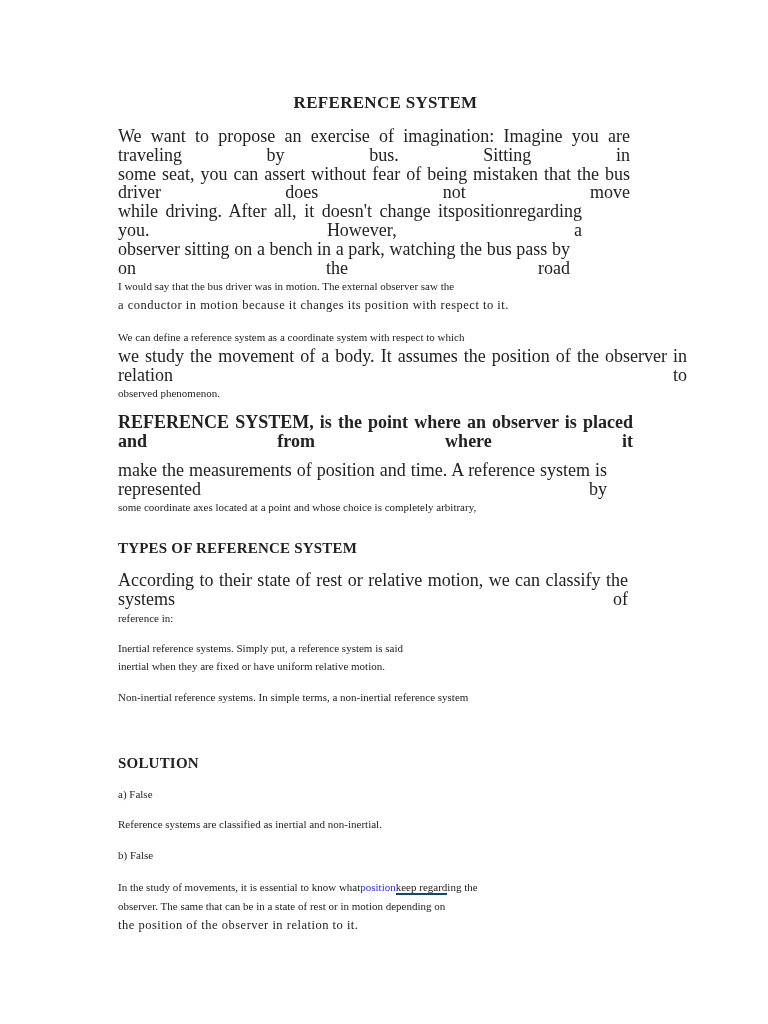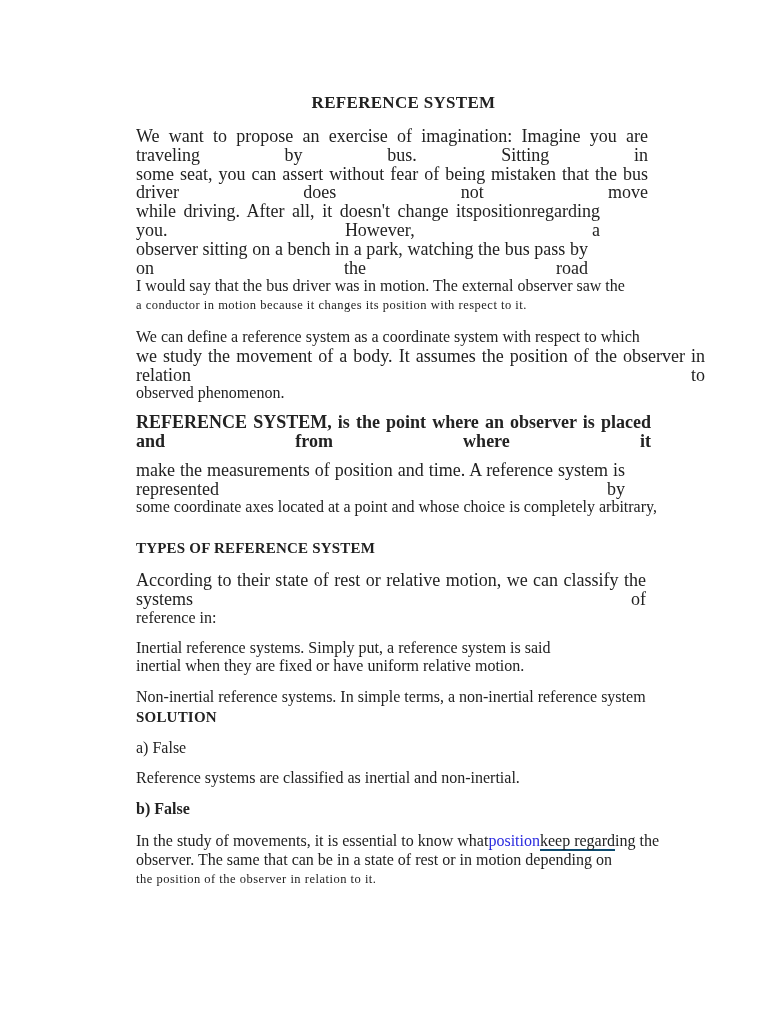--- a/index.html
+++ b/index.html
@@ -8,35 +8,35 @@
     position: relative;
     width: 768px;
     height: 1024px;
     background: #ffffff;
     font-family: "Liberation Serif", serif;
     color: #222222;
     overflow: hidden;
   }
   .content {
     position: absolute;
-    left: 136px;
+    left: 118px;
     top: 92px;
     width: 572px;
   }
   .doc-title {
     width: 535px;
     text-align: center;
     font-weight: bold;
     font-size: 17px;
     line-height: 22px;
     letter-spacing: 0.3px;
   }
   .para { margin-top: 13px; }
   .line {
-    font-size: 16px;
+    font-size: 11px;
     line-height: 18.8px;
     white-space: nowrap;
   }
   .jline {
     font-size: 18px;
     line-height: 18.8px;
     white-space: normal;
     text-align: justify;
     text-align-last: justify;
     text-justify: inter-word;
@@ -60,24 +60,24 @@
     font-size: 15px;
     line-height: 20px;
     letter-spacing: 0.2px;
   }
   .mt-p2 { margin-top: 13px; }
   .mt-p3 { margin-top: 10px; }
   .mt-types { margin-top: 21px; }
   .mt-p4 { margin-top: 13px; }
   .mt-p5 { margin-top: 11px; }
   .mt-p6 { margin-top: 12px; }
-  .mt-solution { }
+  .mt-solution { margin-top: 46px; }
   .mt-sola { margin-top: 12px; }
   .mt-solatext { margin-top: 11px; }
-  .mt-solb { margin-top: 12px; font-weight: bold; }
+  .mt-solb { margin-top: 12px; }
   .mt-p8 { margin-top: 14px; }
   .link-blue {
     color: #2b2bdf;
     text-decoration: none;
     cursor: pointer;
   }
   .blue-underlined {
     color: #222222;
     border-bottom: 2px solid #0c4a6e;
   }

